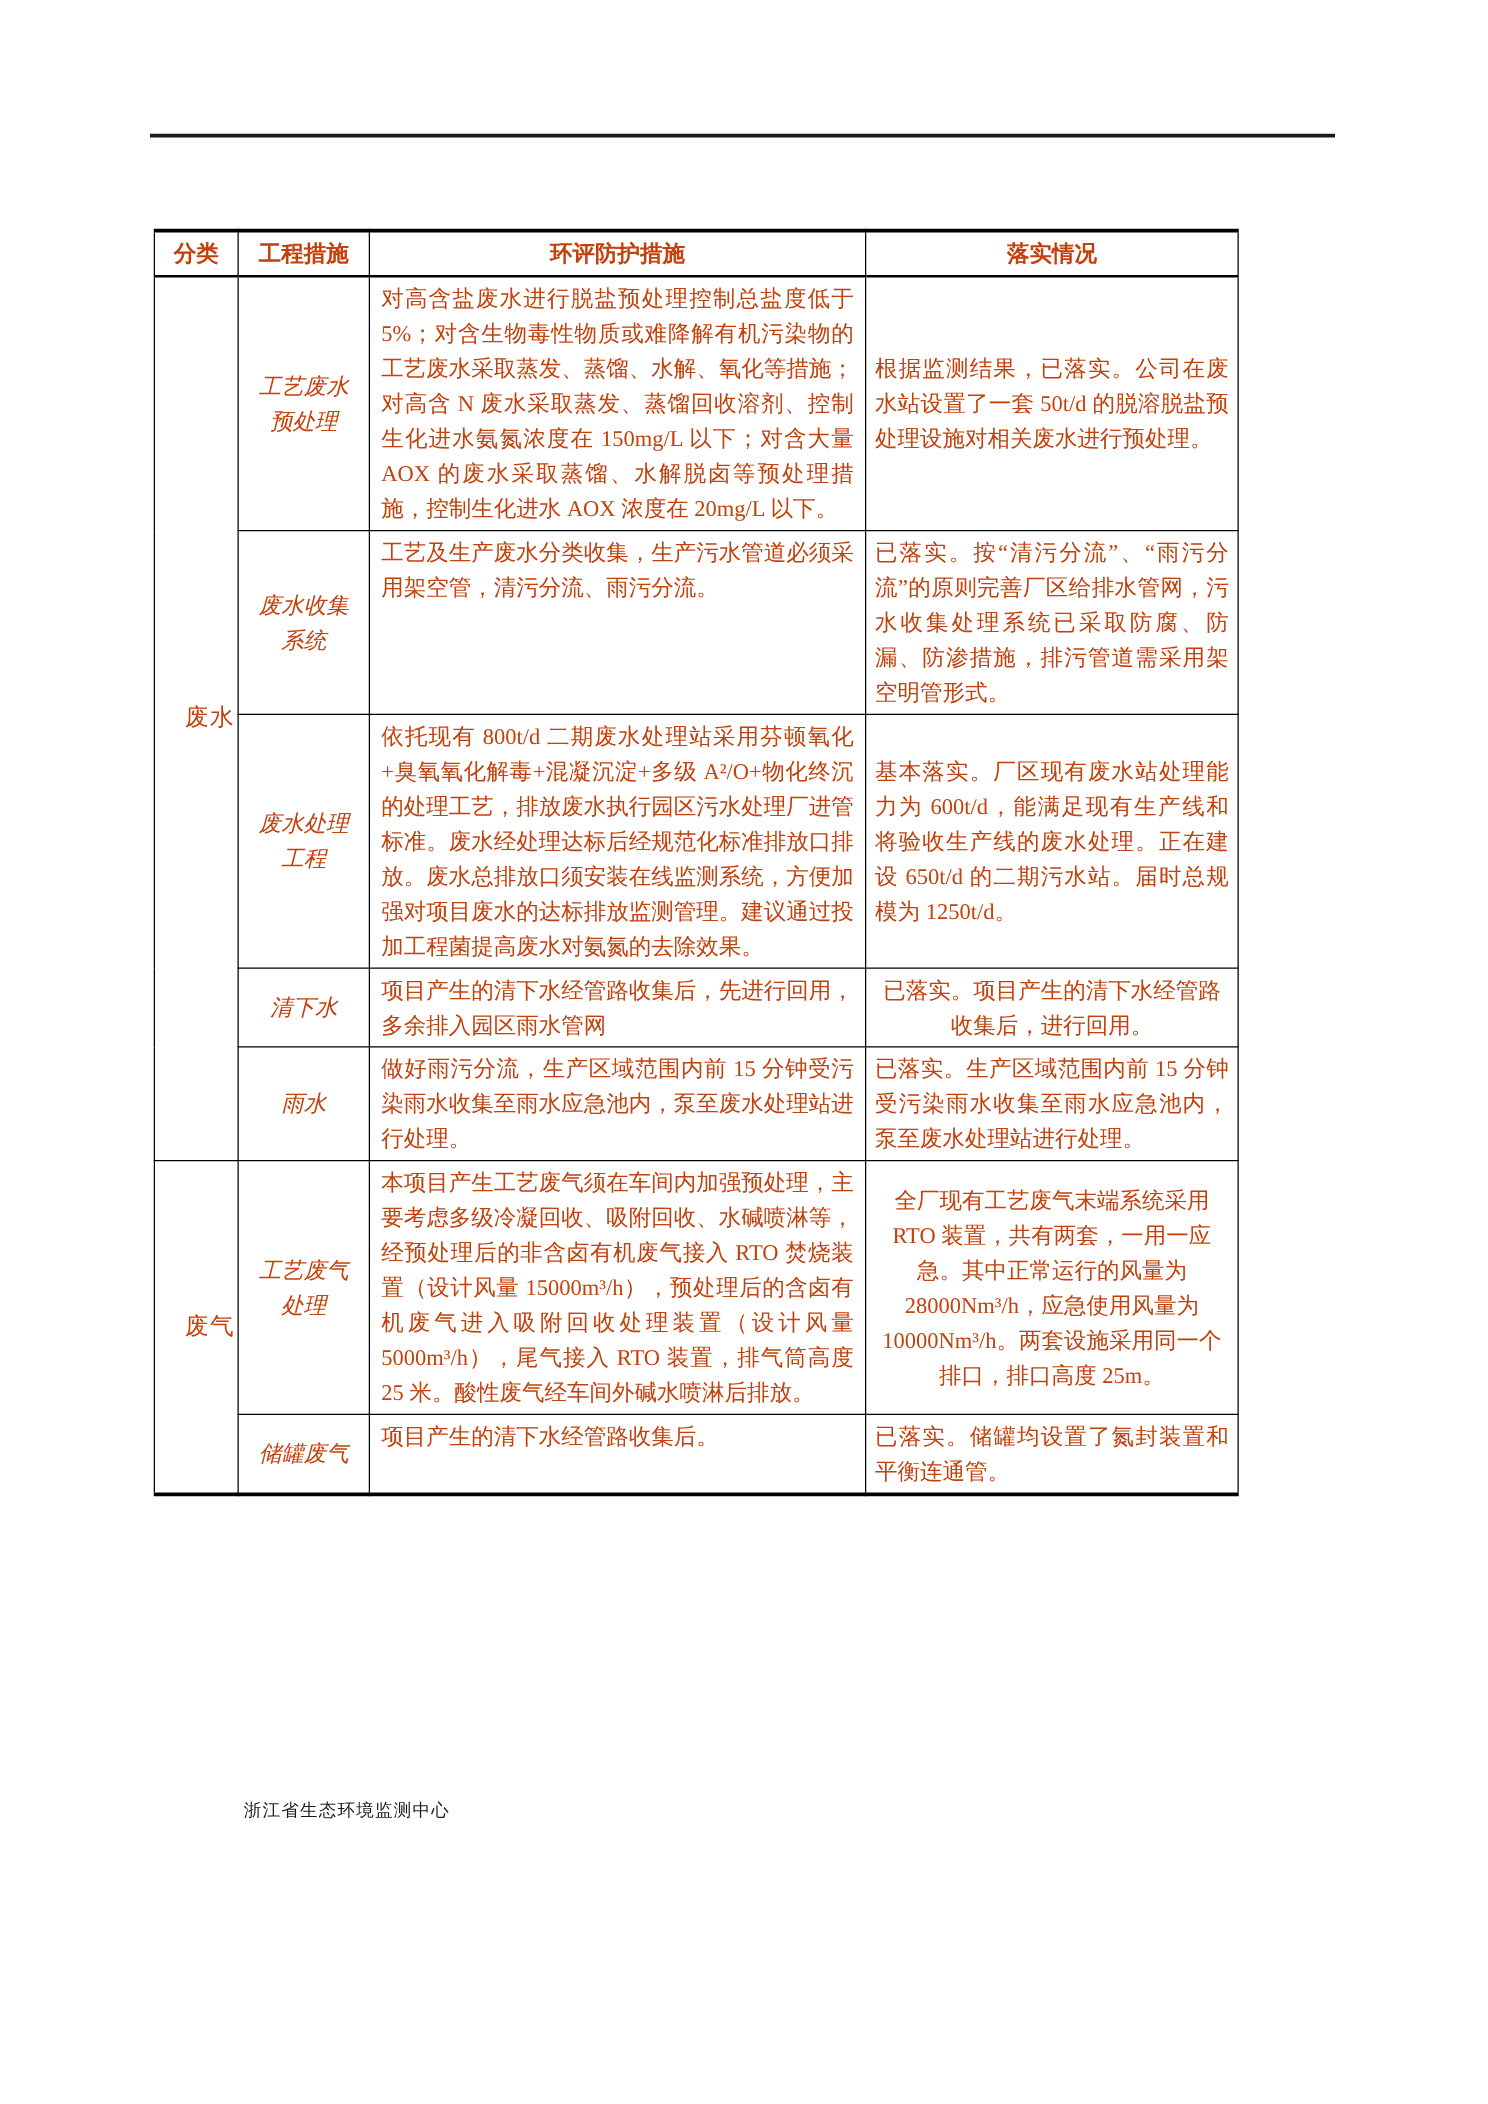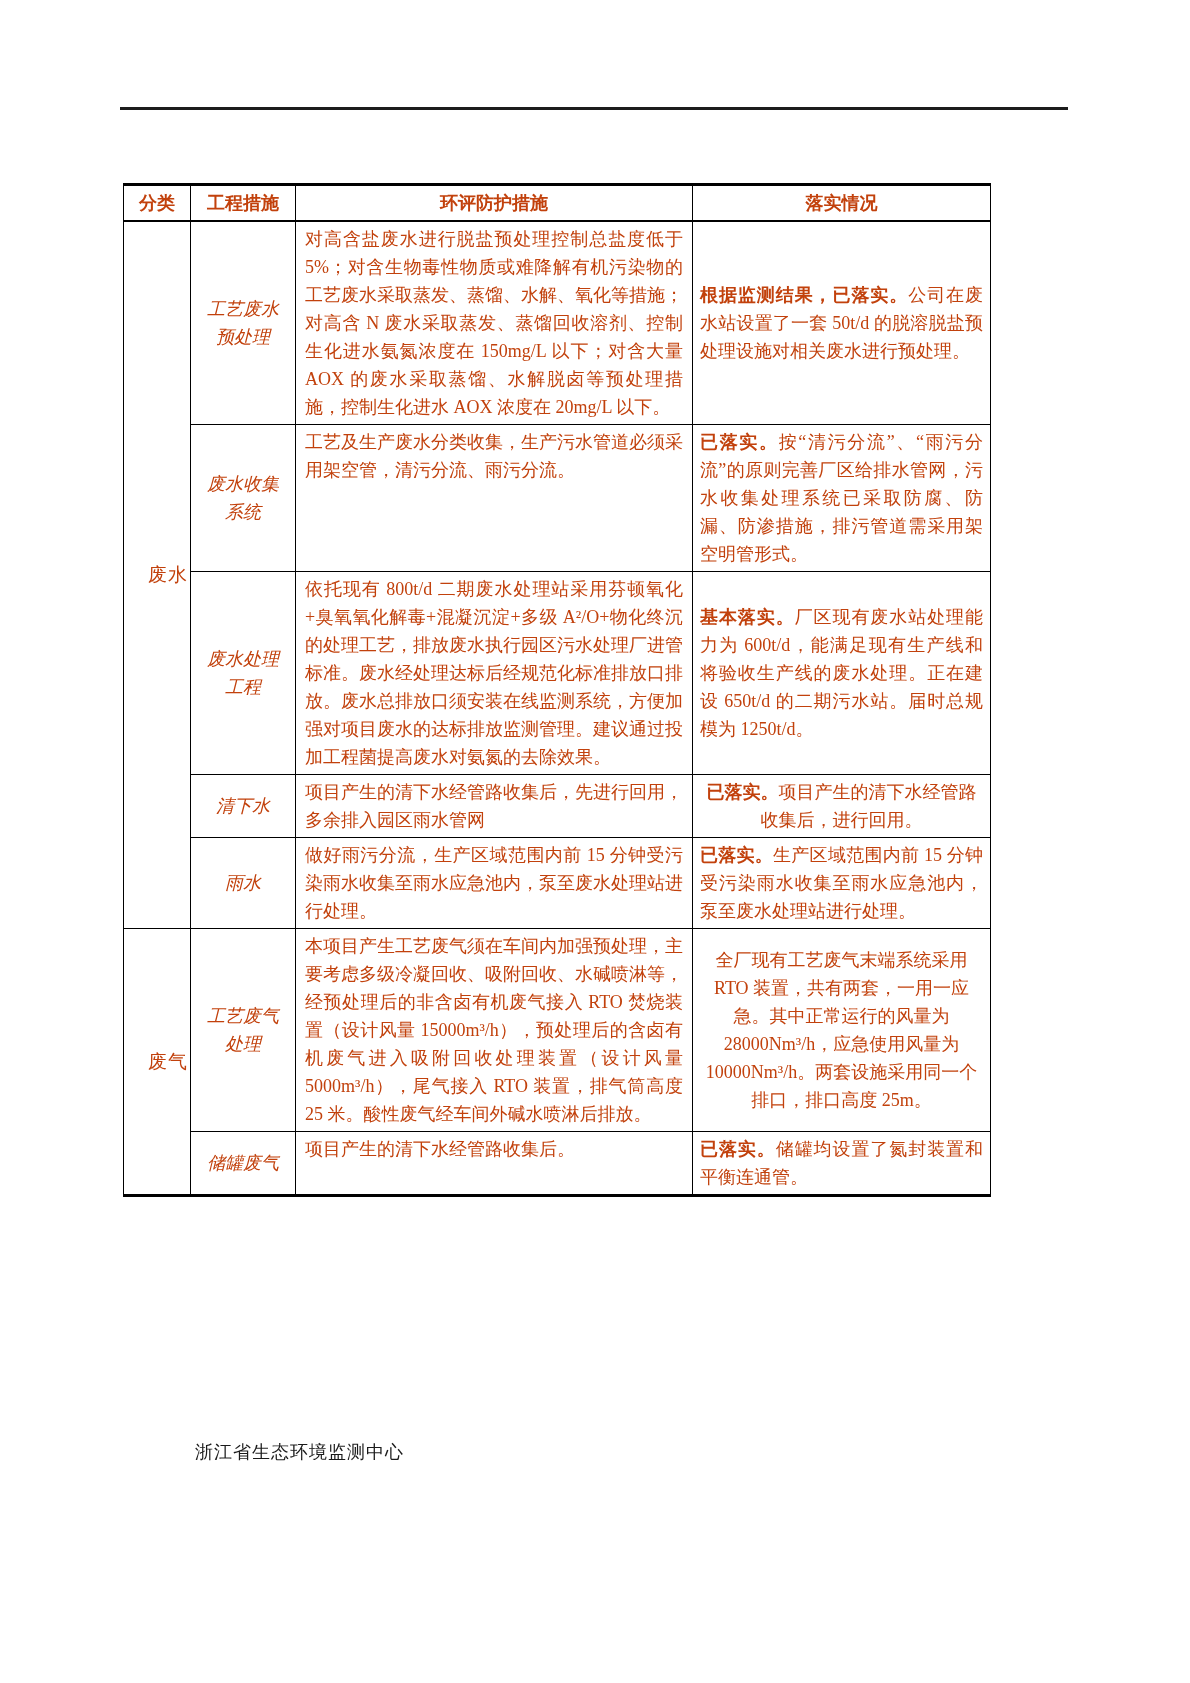--- a/index.html
+++ b/index.html
@@ -54,26 +54,26 @@
     padding:2px 3px;
     font-style:italic;
   }
   td.eia{
     text-align:justify;vertical-align:top;padding:3px 9px;
   }
   td.status{
     text-align:justify;vertical-align:middle;padding:3px 7px;
   }
   td.status.center{text-align:center;}
-  td.status b{font-weight:bold;}
+  td.status b{font-weight:normal;}
 
   
   .footer-org{
     position:absolute;top:1440px;left:195px;
-    font-size:18px;color:#1a1a1a;letter-spacing:1px;
+    font-size:14px;color:#1a1a1a;letter-spacing:1px;
   }
   .footer-page{
     position:absolute;top:1440px;left:0;width:1140px;
     text-align:center;font-size:16px;color:#1a1a1a;
   }
 </style>
 </head>
 <body>
 
 <div class="page">

